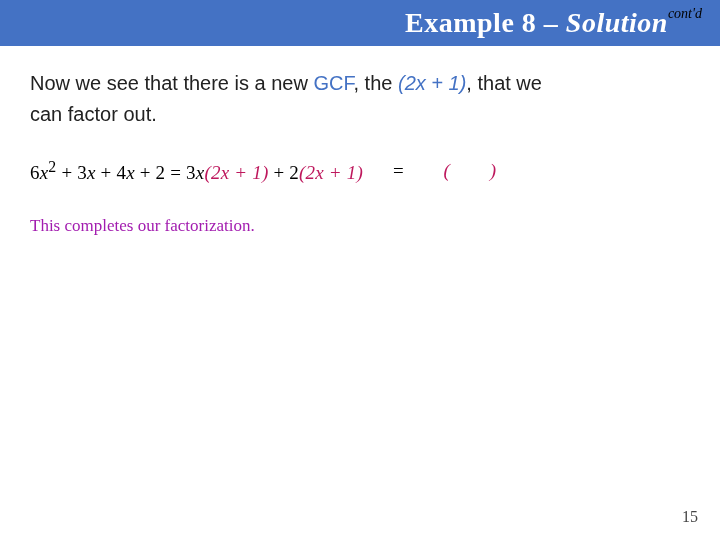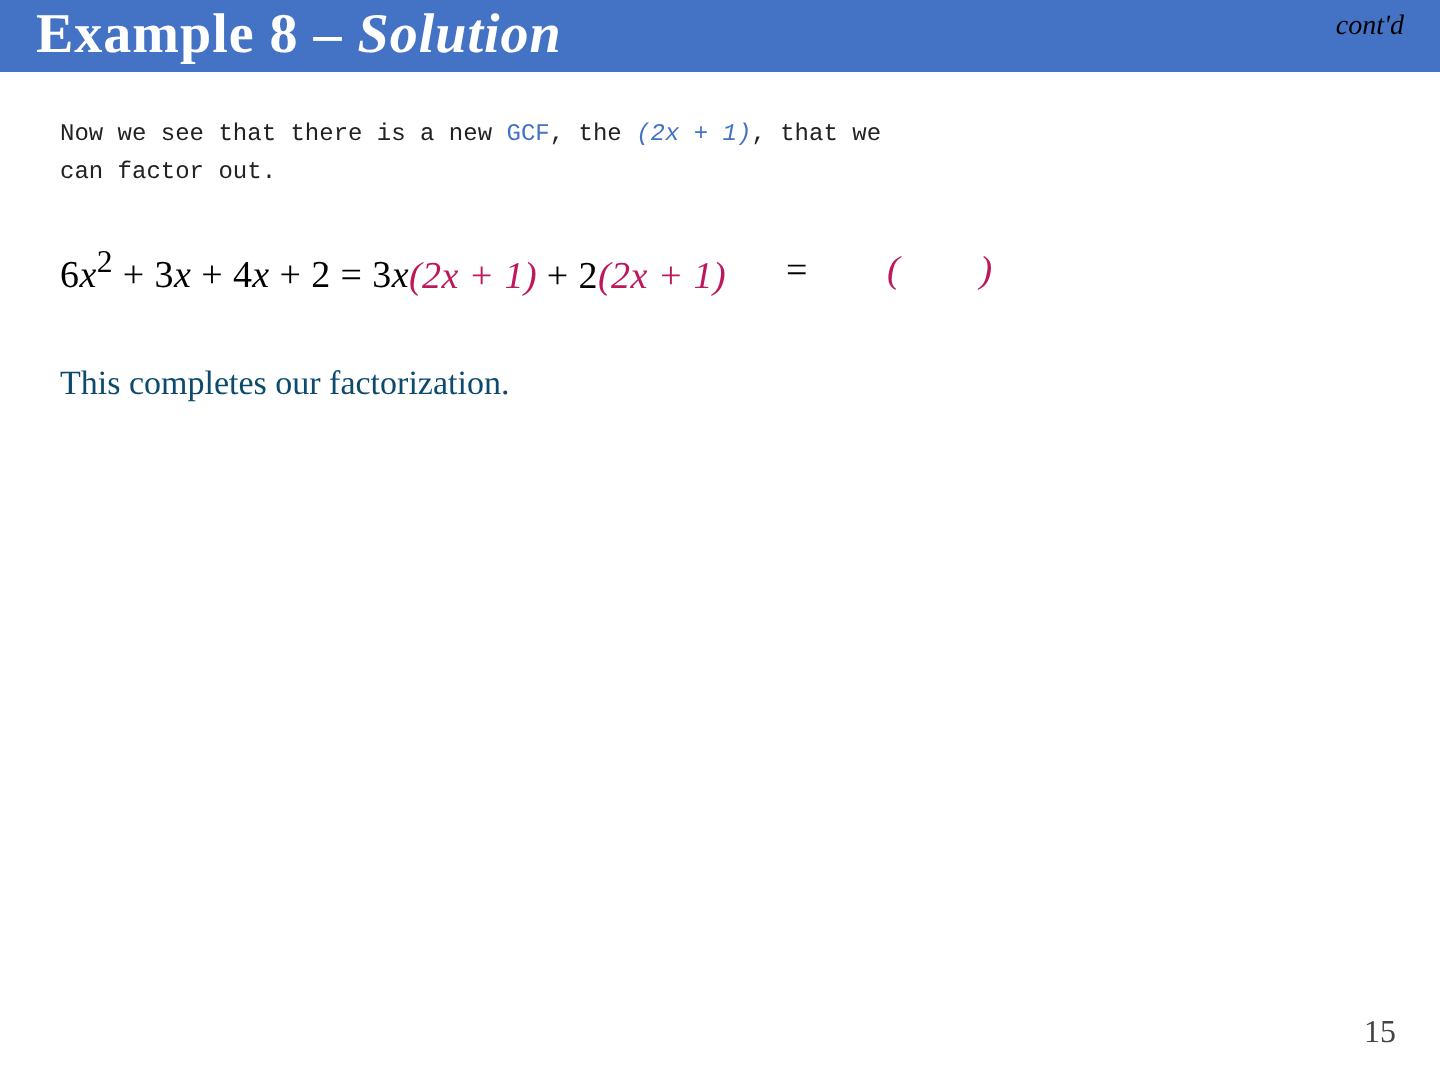--- a/index.html
+++ b/index.html
@@ -14,24 +14,24 @@
       background: #ffffff;
       font-family: 'Times New Roman', Times, serif;
       overflow: hidden;
       position: relative;
     }
 
     
     .header {
       background: #4472c4;
       width: 100%;
-      height: 36px;
+      height: 46px;
       display: flex;
       align-items: center;
-      justify-content: space-between;
+      justify-content: flex-end;
       padding: 0 18px;
     }
 
     .header-title {
       color: #ffffff;
       font-size: 28px;
       font-style: italic;
       font-family: 'Times New Roman', Times, serif;
       font-weight: bold;
       letter-spacing: 0.5px;
@@ -50,25 +50,25 @@
       align-self: flex-start;
       margin-top: 6px;
     }
 
     
     .content {
       padding: 22px 30px 10px 30px;
     }
 
     .intro-text {
-      font-size: 12px;
+      font-size: 20px;
       color: #222222;
       line-height: 1.55;
       margin-bottom: 28px;
-      font-family: Liberation Mono, monospace;
+      font-family: Liberation Sans, sans-serif;
     }
 
     .gcf-highlight {
       color: #4472c4;
       font-weight: normal;
     }
 
     .factored-highlight {
       color: #4472c4;
       font-style: italic;
@@ -78,21 +78,21 @@
     .math-section {
       display: flex;
       flex-direction: row;
       align-items: center;
       margin-bottom: 32px;
       gap: 10px;
     }
 
     .completion-text {
       font-size: 17px;
-      color: #0c4a6e;
+      color: #a21caf;
       font-family: 'Times New Roman', Times, serif;
       margin-top: 10px;
     }
 
     
     .page-number {
       position: absolute;
       bottom: 14px;
       right: 22px;
       font-size: 16px;

